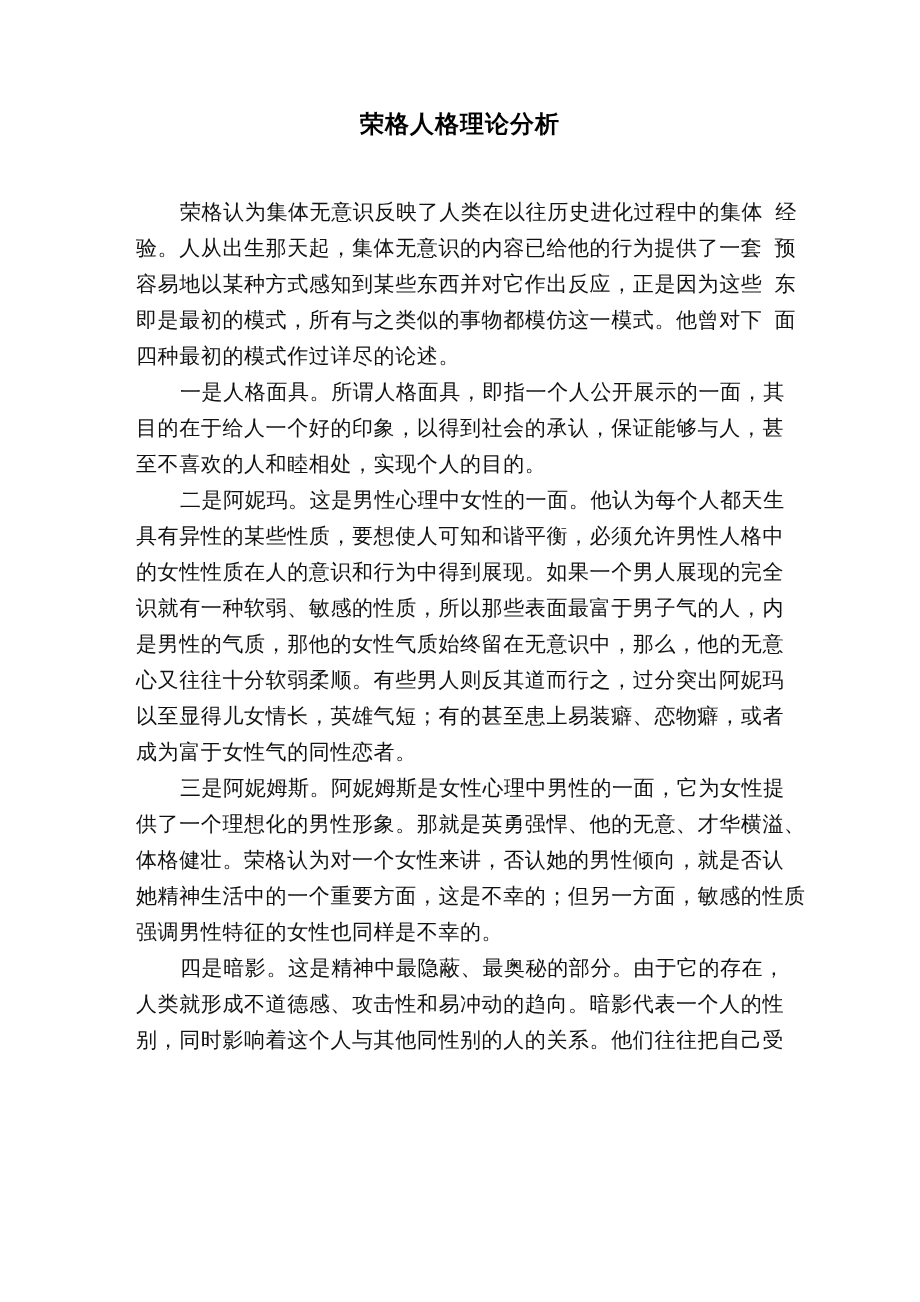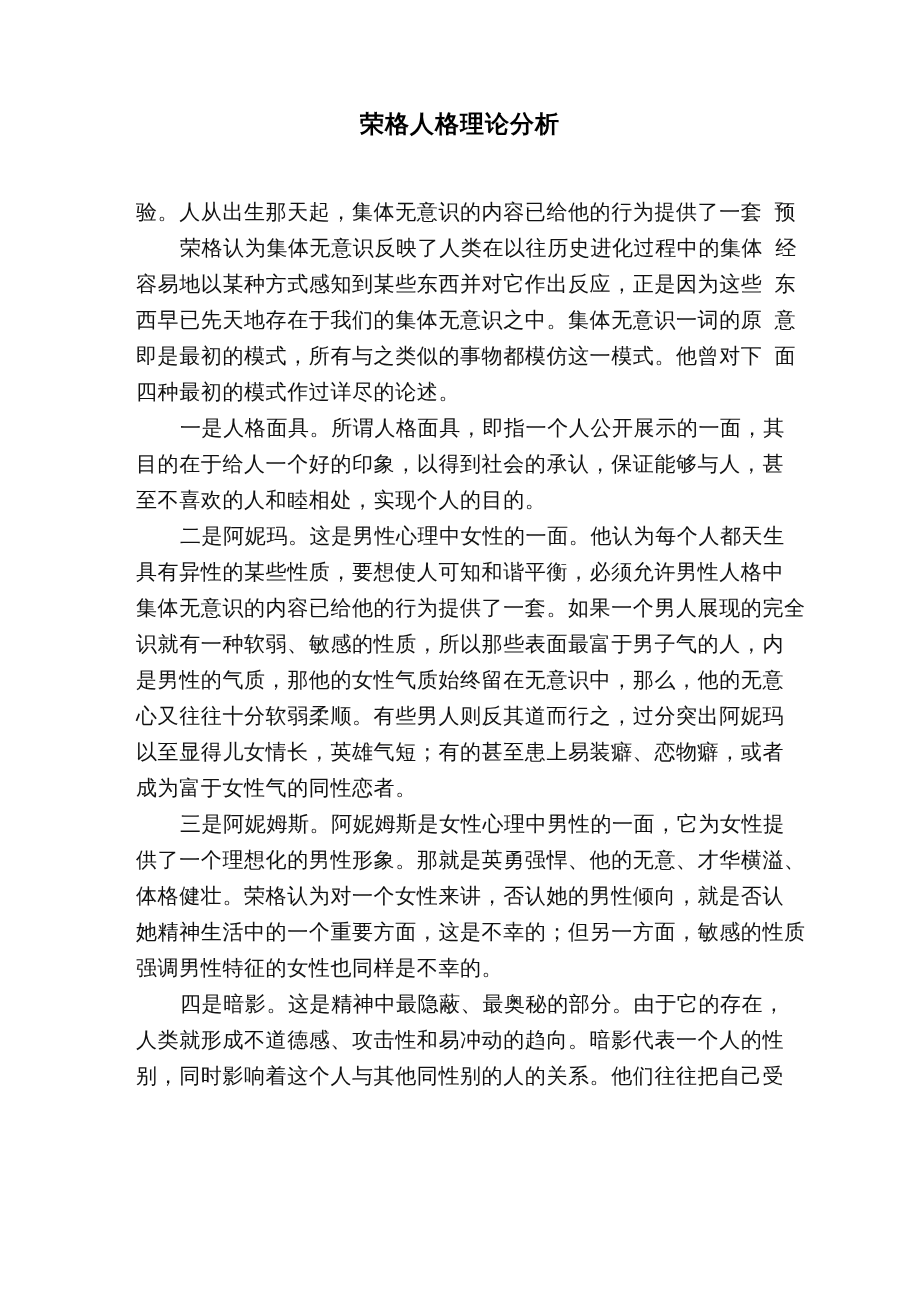--- a/index.html
+++ b/index.html
@@ -15,36 +15,35 @@
   .line.indent { padding-left: 44px; }
   .line .gap { display: inline-block; width: 12px; }
 </style>
 </head>
 <body>
 
 <div class="page">
   <div class="title">荣格人格理论分析</div>
   <div class="body" id="doc-body">
       <div>
+        <div class="line indent"><span>荣格认为集体无意识反映了人类在以往历史进化过程中的集体</span><span class="gap"></span><span>经</span></div>
         <div class="line"><span>验。人从出生那天起，集体无意识的内容已给他的行为提供了一套</span><span class="gap"></span><span>预</span></div>
-        <div class="line indent"><span>荣格认为集体无意识反映了人类在以往历史进化过程中的集体</span><span class="gap"></span><span>经</span></div>
         <div class="line"><span>容易地以某种方式感知到某些东西并对它作出反应，正是因为这些</span><span class="gap"></span><span>东</span></div>
-        <div class="line"><span>西早已先天地存在于我们的集体无意识之中。集体无意识一词的原</span><span class="gap"></span><span>意</span></div>
         <div class="line"><span>即是最初的模式，所有与之类似的事物都模仿这一模式。他曾对下</span><span class="gap"></span><span>面</span></div>
         <div class="line"><span>四种最初的模式作过详尽的论述。</span></div>
       </div>
       <div>
         <div class="line indent"><span>一是人格面具。所谓人格面具，即指一个人公开展示的一面，其</span></div>
         <div class="line"><span>目的在于给人一个好的印象，以得到社会的承认，保证能够与人，甚</span></div>
         <div class="line"><span>至不喜欢的人和睦相处，实现个人的目的。</span></div>
       </div>
       <div>
         <div class="line indent"><span>二是阿妮玛。这是男性心理中女性的一面。他认为每个人都天生</span></div>
         <div class="line"><span>具有异性的某些性质，要想使人可知和谐平衡，必须允许男性人格中</span></div>
-        <div class="line"><span>集体无意识的内容已给他的行为提供了一套。如果一个男人展现的完全</span></div>
+        <div class="line"><span>的女性性质在人的意识和行为中得到展现。如果一个男人展现的完全</span></div>
         <div class="line"><span>识就有一种软弱、敏感的性质，所以那些表面最富于男子气的人，内</span></div>
         <div class="line"><span>是男性的气质，那他的女性气质始终留在无意识中，那么，他的无意</span></div>
         <div class="line"><span>心又往往十分软弱柔顺。有些男人则反其道而行之，过分突出阿妮玛</span></div>
         <div class="line"><span>以至显得儿女情长，英雄气短；有的甚至患上易装癖、恋物癖，或者</span></div>
         <div class="line"><span>成为富于女性气的同性恋者。</span></div>
       </div>
       <div>
         <div class="line indent"><span>三是阿妮姆斯。阿妮姆斯是女性心理中男性的一面，它为女性提</span></div>
         <div class="line"><span>供了一个理想化的男性形象。那就是英勇强悍、他的无意、才华横溢、</span></div>
         <div class="line"><span>体格健壮。荣格认为对一个女性来讲，否认她的男性倾向，就是否认</span></div>

